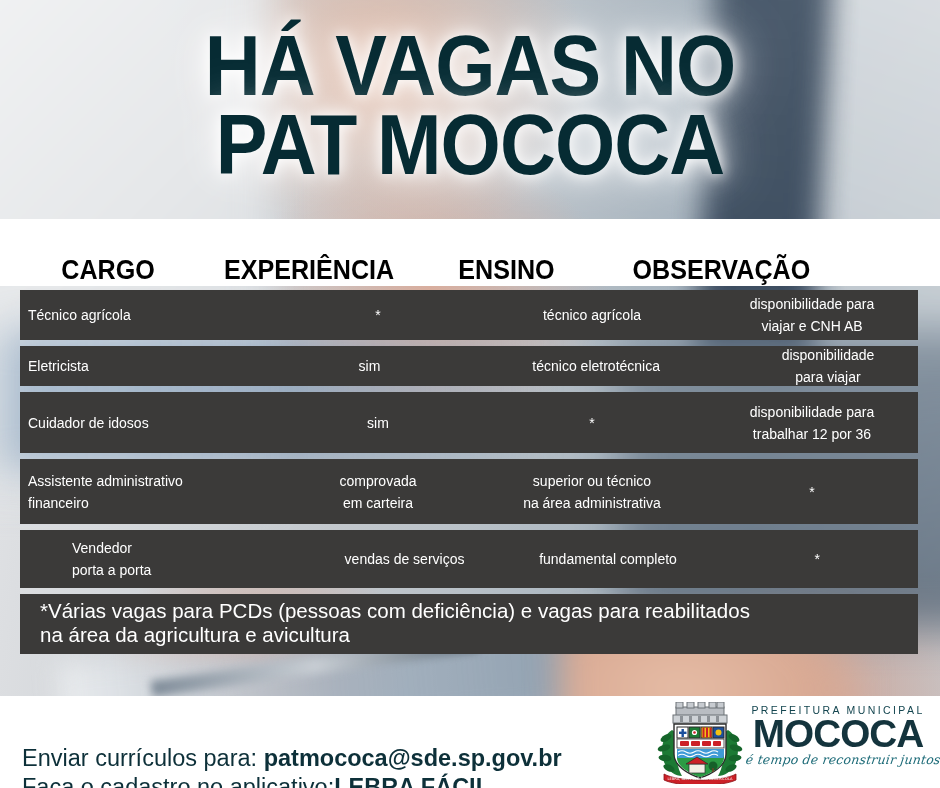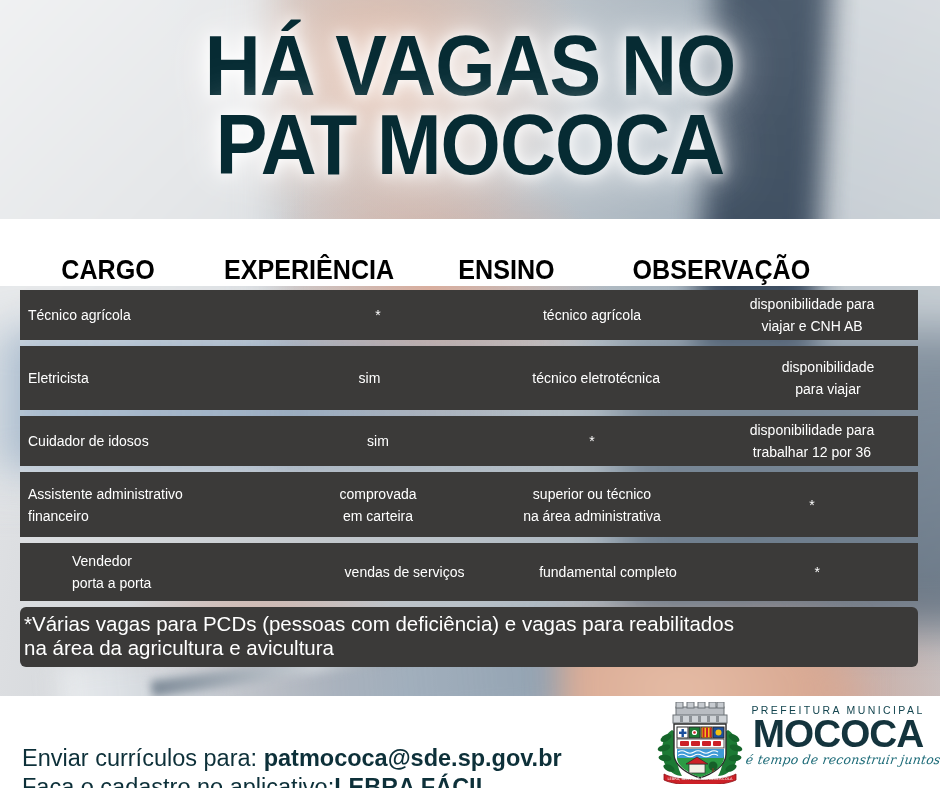--- a/index.html
+++ b/index.html
@@ -112,36 +112,35 @@
     font-size:14px;line-height:22px;
     box-sizing:border-box;
     padding:0 4px;
   }
   .cell.cargo{width:258px;text-align:left;padding-left:8px;}
   .cell.exp{width:200px;text-align:center;}
   .cell.ens{width:228px;text-align:center;}
   .cell.obs{width:212px;text-align:center;}
 
   .r1{height:50px;}
-  .r2{height:64px;gap:45px;}
-  .r3{height:50px;}
+  .r2{height:40px;gap:45px;}
+  .r3{height:61px;}
   .r4{height:65px;}
   .r5{height:58px;padding-left:44px;}
 
   .twoline{white-space:pre-line;}
   .exp.rightish{text-align:center;}
 
   #footnote{
     background:#3b3a39;color:#fff;
     width:898px;box-sizing:border-box;
-    padding:5px 8px 7px 4px;
+    padding:5px 8px 7px 20px;
     font-size:20.5px;line-height:24px;
     white-space:pre-line;
     margin-top:0px;
-    border-radius:6px;
   }
 
   
   #footer{
     position:absolute;left:0;top:696px;width:940px;height:92px;
     background:#ffffff;
   }
   #ftext{
     position:absolute;left:22px;top:702px;width:620px;color:#0d3039;margin-top:42px;
   }

